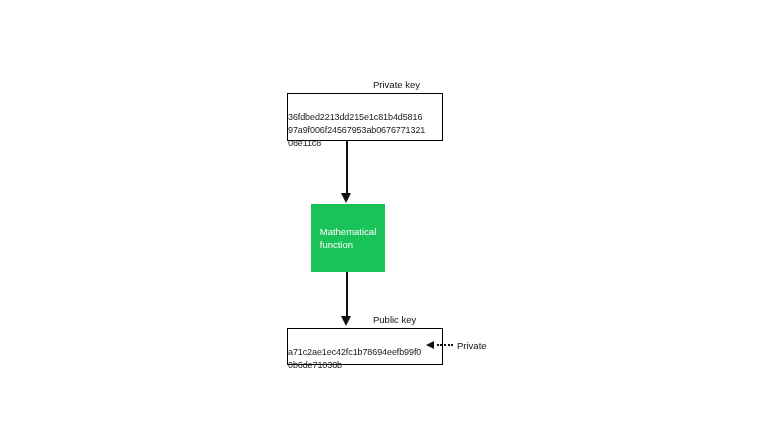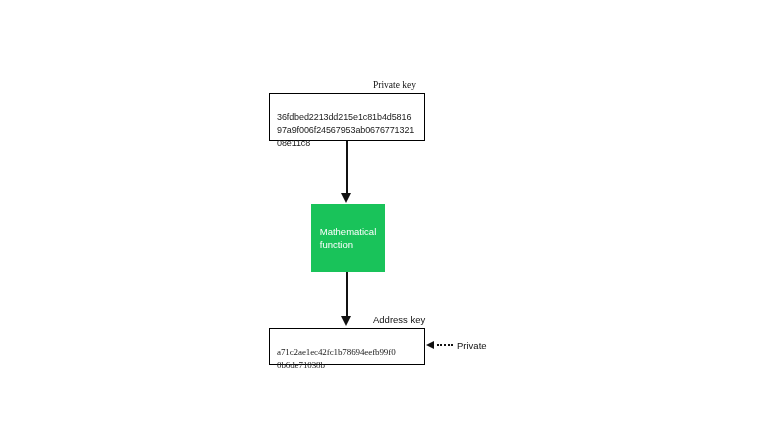--- a/index.html
+++ b/index.html
@@ -23,29 +23,30 @@
   }
 
   .key-box {
     position: absolute;
     background: #ffffff;
     border: 1.5px solid #000000;
     color: #1a1a1a;
     font-size: 9px;
     line-height: 13px;
     letter-spacing: -0.1px;
-    padding: 4px 7px;
+    padding: 4px 0;
     white-space: pre-line;
     word-break: break-all;
+    margin-left: 18px;
   }
 
   .private-key-box { left: 269px; top: 93px;  width: 156px; height: 48px; }
-  .public-key-box  { left: 269px; top: 328px; width: 156px; height: 37px; font-family: Liberation Serif, serif; }
+  .public-key-box  { left: 269px; top: 328px; width: 156px; height: 37px; }
 
-  .label-private { left: 373px; top: 79px; font-family: Liberation Serif, serif; }
+  .label-private { left: 373px; top: 79px; }
   .label-public  { left: 373px; top: 314px; }
 
   .function-box {
     position: absolute;
     left: 311px; top: 204px;
     width: 74px; height: 68px;
     background: #19C35A;
     color: #ffffff;
     display: flex;
     align-items: center;
@@ -109,21 +110,21 @@
   <div class="arrow-head-down arrow1-head"></div>
 
   <div class="function-box">
     <span>Mathematical
 function</span>
   </div>
 
   <div class="arrow-line arrow2-line"></div>
   <div class="arrow-head-down arrow2-head"></div>
 
-  <div class="node-label label-public">Address key</div>
+  <div class="node-label label-public">Public key</div>
 
   <div class="key-box public-key-box">
     <span>a71c2ae1ec42fc1b78694eefb99f0
 0b6de71038b</span>
   </div>
 
   <div class="arrow-head-left"></div>
   <div class="dotted-line"></div>
   <div class="node-label label-address">Private</div>
 

